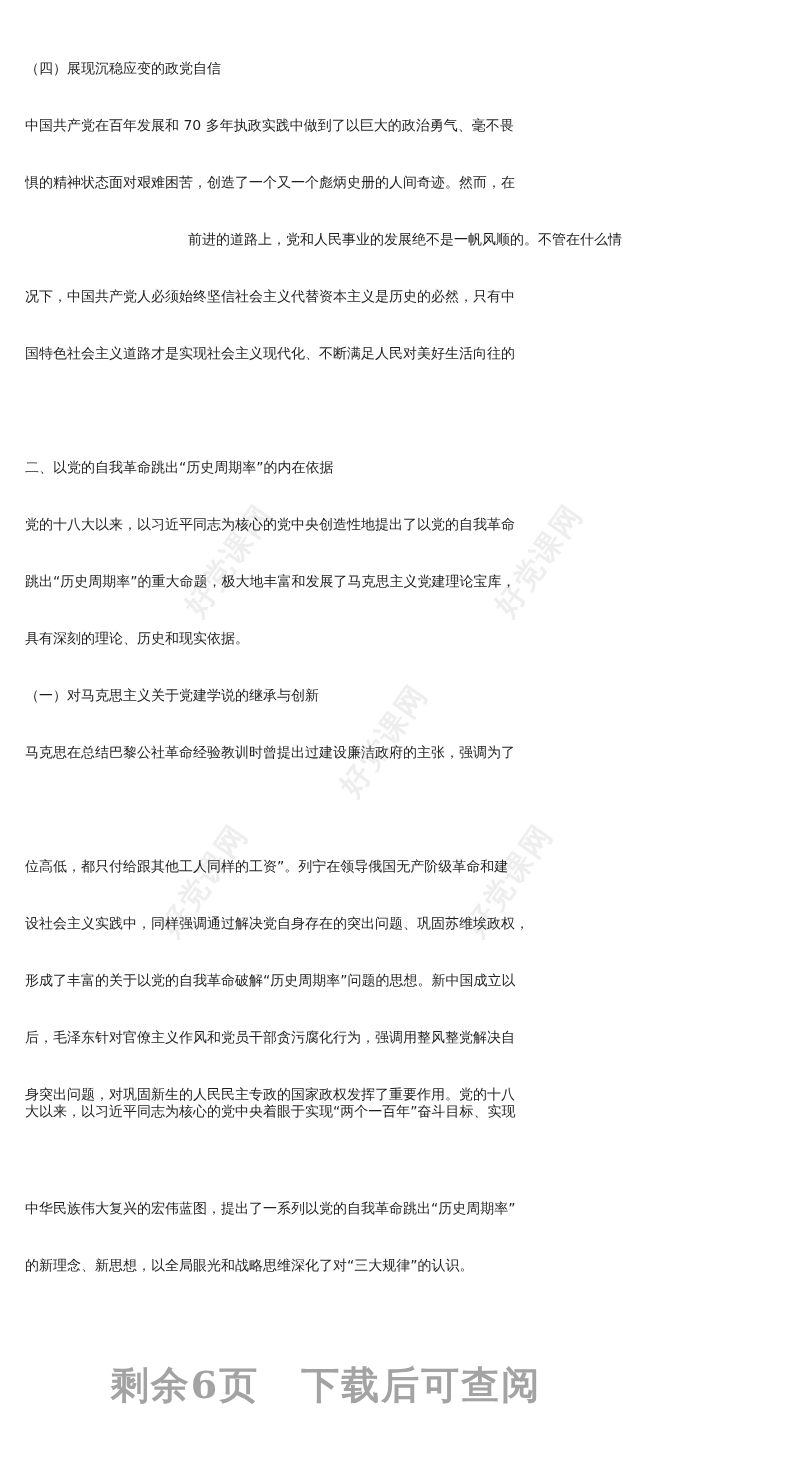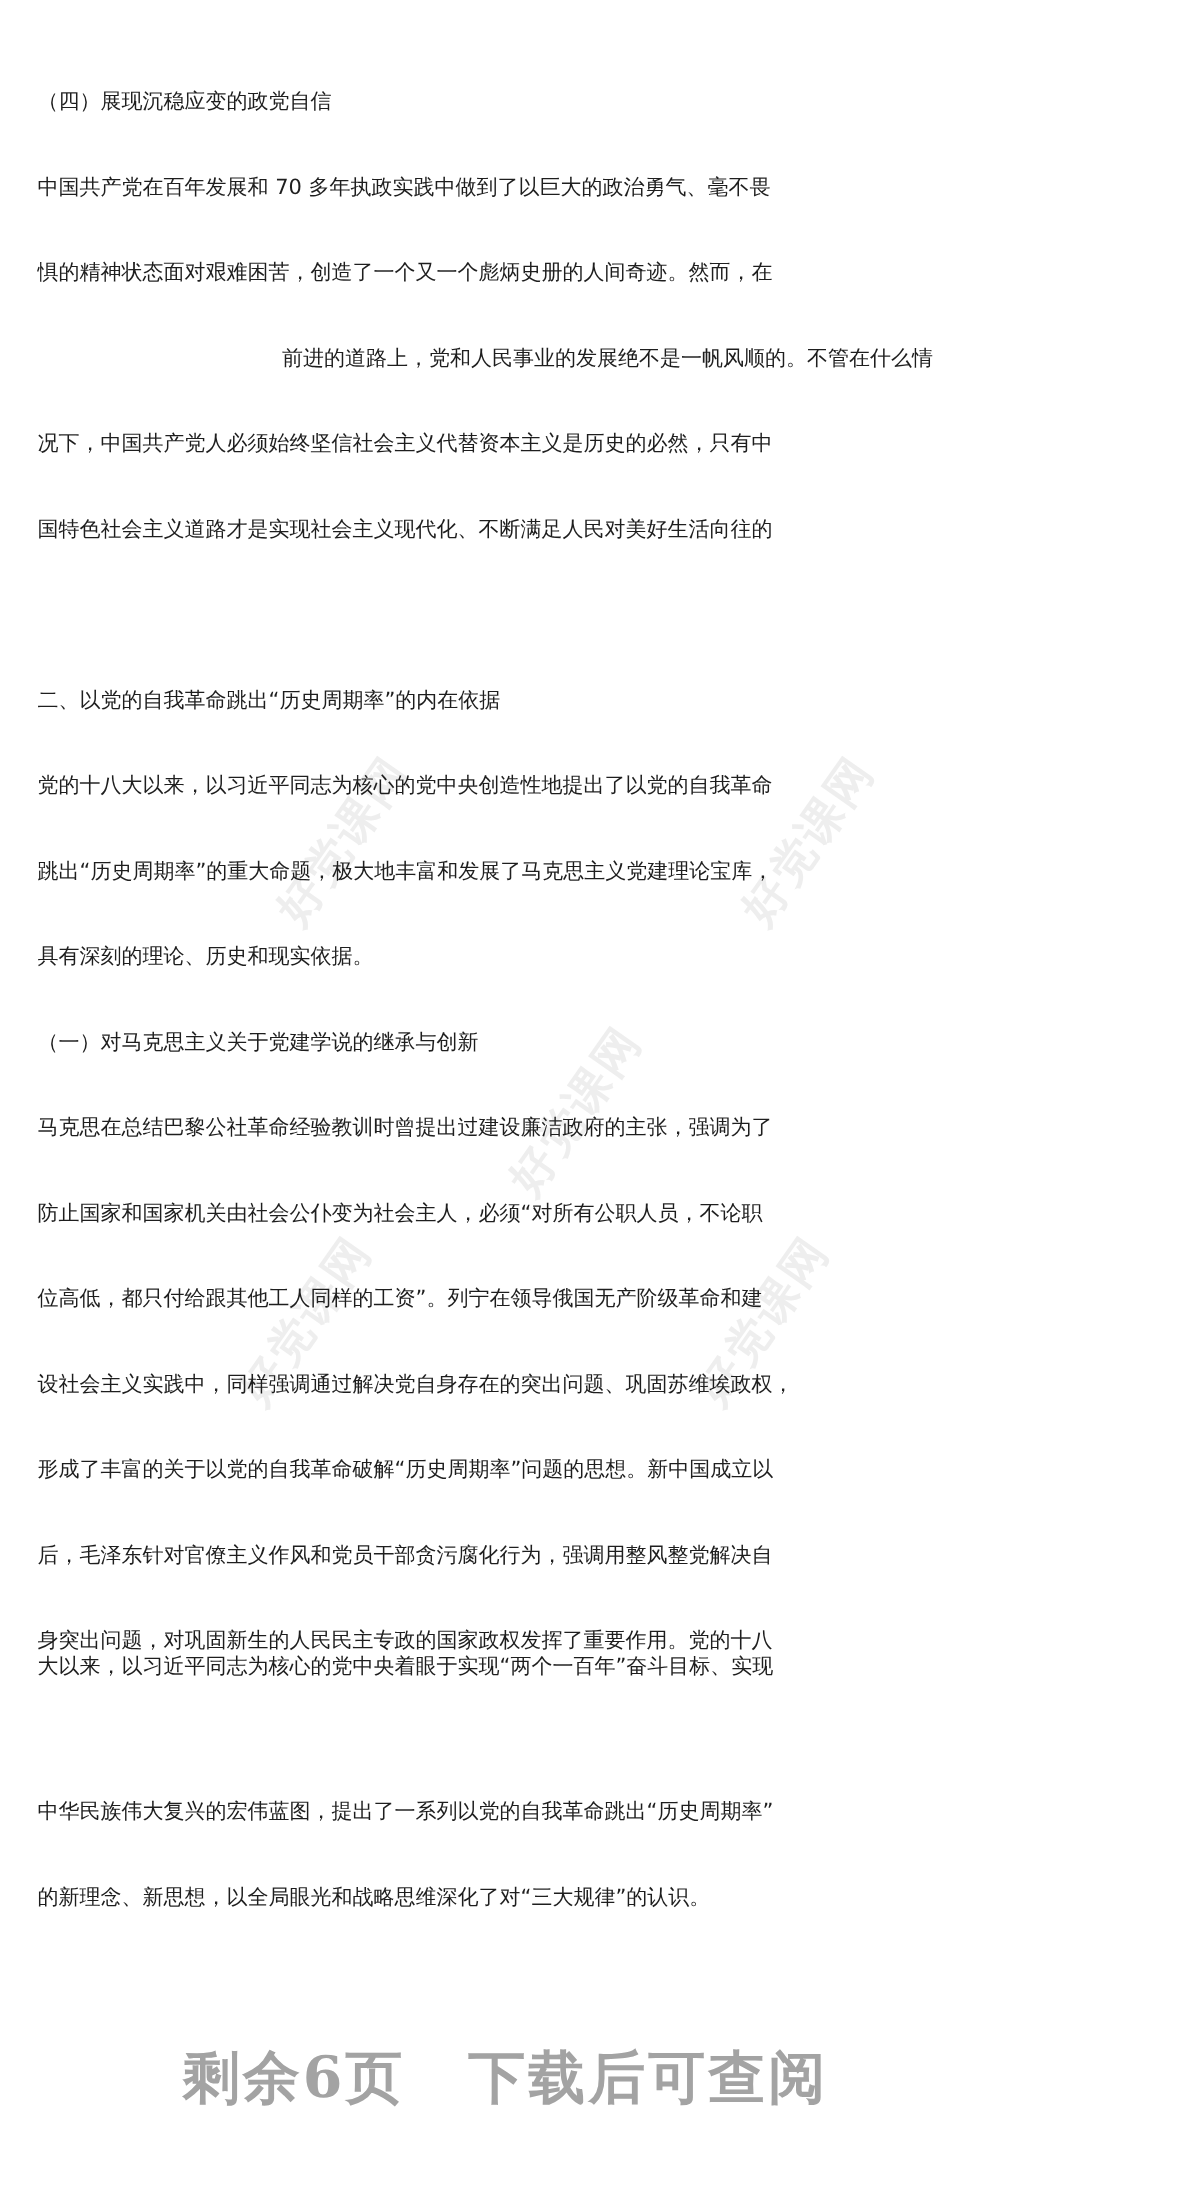--- a/index.html
+++ b/index.html
@@ -46,21 +46,20 @@
       position: absolute;
       left: 0;
       top: 1360px;
       width: 652px;
       text-align: center;
       font-size: 38px;
       font-weight: bold;
       color: #a3a3a3;
       letter-spacing: 2px;
       font-family: "DejaVu Serif", "Liberation Serif", serif;
-      padding-left: 11px;
     }
     .cta span + span {
       margin-left: 42px;
     }
   </style>
 </head>
 <body>
 
 <div class="page">
 
@@ -75,21 +74,20 @@
   <div class="line" style="top:168px;">惧的精神状态面对艰难困苦，创造了一个又一个彪炳史册的人间奇迹。然而，在</div>
   <div class="line" style="top:225px;text-align:center;">前进的道路上，党和人民事业的发展绝不是一帆风顺的。不管在什么情</div>
   <div class="line" style="top:282px;">况下，中国共产党人必须始终坚信社会主义代替资本主义是历史的必然，只有中</div>
   <div class="line" style="top:339px;">国特色社会主义道路才是实现社会主义现代化、不断满足人民对美好生活向往的</div>
   <div class="line" style="top:453px;">二、以党的自我革命跳出“历史周期率”的内在依据</div>
   <div class="line" style="top:510px;">党的十八大以来，以习近平同志为核心的党中央创造性地提出了以党的自我革命</div>
   <div class="line" style="top:567px;">跳出“历史周期率”的重大命题，极大地丰富和发展了马克思主义党建理论宝库，</div>
   <div class="line" style="top:624px;">具有深刻的理论、历史和现实依据。</div>
   <div class="line" style="top:681px;">（一）对马克思主义关于党建学说的继承与创新</div>
   <div class="line" style="top:738px;">马克思在总结巴黎公社革命经验教训时曾提出过建设廉洁政府的主张，强调为了</div>
-  <div class="line" style="top:795px;">防止国家和国家机关由社会公仆变为社会主人，必须“对所有公职人员，不论职</div>
   <div class="line" style="top:909px;">设社会主义实践中，同样强调通过解决党自身存在的突出问题、巩固苏维埃政权，</div>
   <div class="line" style="top:852px;">位高低，都只付给跟其他工人同样的工资”。列宁在领导俄国无产阶级革命和建</div>
   <div class="line" style="top:966px;">形成了丰富的关于以党的自我革命破解“历史周期率”问题的思想。新中国成立以</div>
   <div class="line" style="top:1023px;">后，毛泽东针对官僚主义作风和党员干部贪污腐化行为，强调用整风整党解决自</div>
   <div class="line" style="top:1080px;">身突出问题，对巩固新生的人民民主专政的国家政权发挥了重要作用。党的十八</div>
   <div class="line" style="top:1097px;">大以来，以习近平同志为核心的党中央着眼于实现“两个一百年”奋斗目标、实现</div>
   <div class="line" style="top:1194px;">中华民族伟大复兴的宏伟蓝图，提出了一系列以党的自我革命跳出“历史周期率”</div>
   <div class="line" style="top:1251px;">的新理念、新思想，以全局眼光和战略思维深化了对“三大规律”的认识。</div>
 
   <div class="cta">

